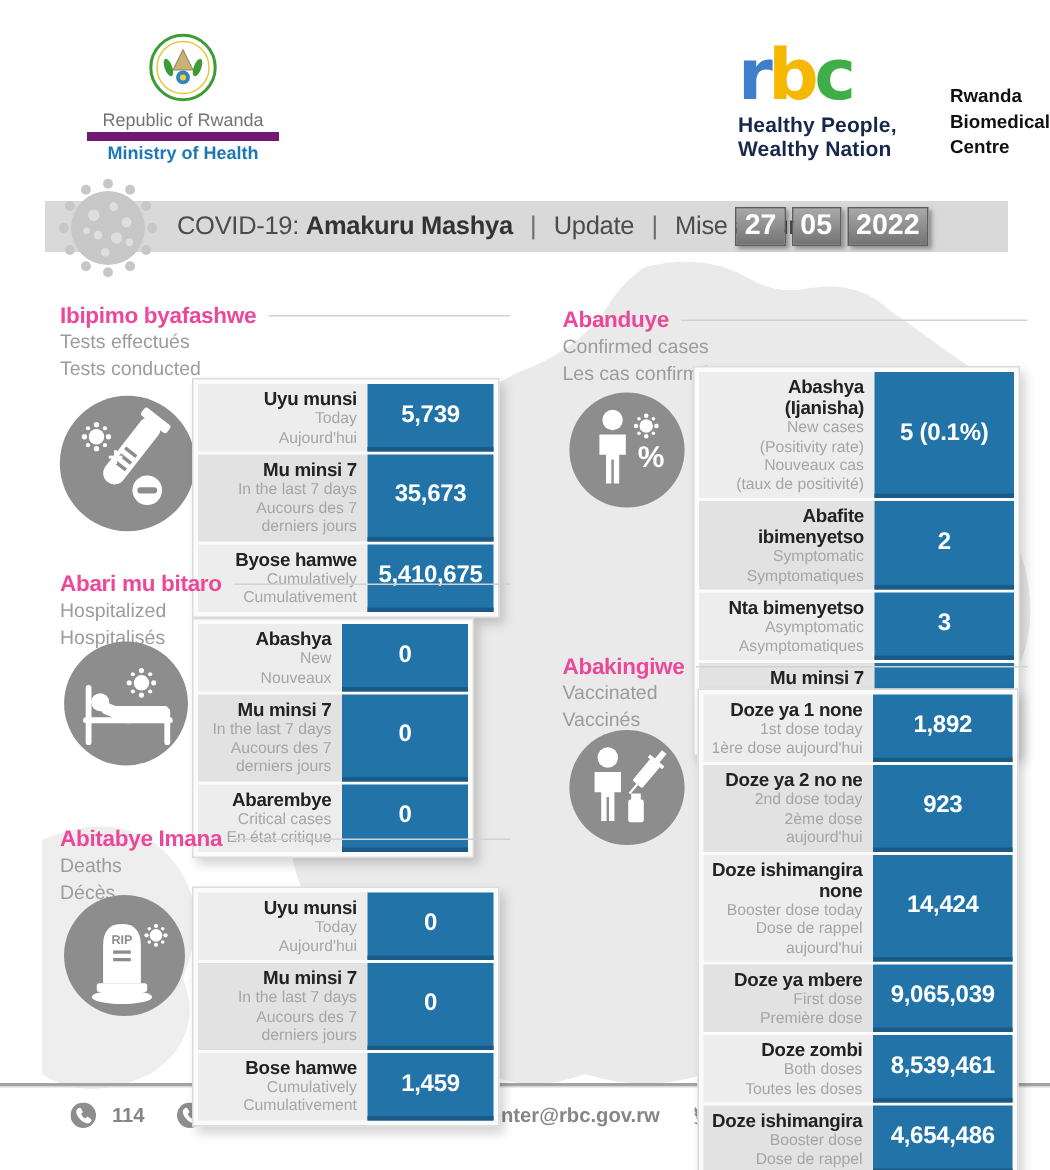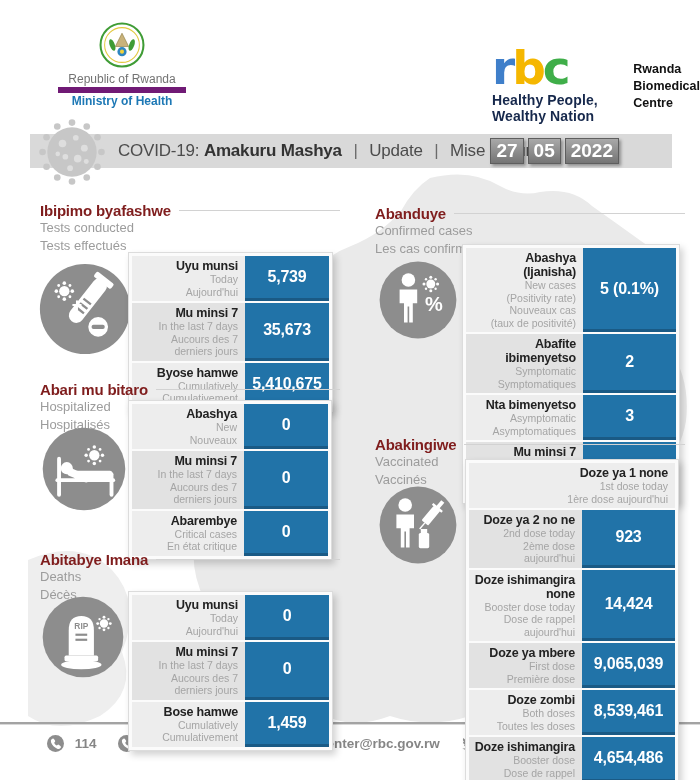--- a/index.html
+++ b/index.html
@@ -5,40 +5,40 @@
   html,body{margin:0;padding:0;background:#fff;}
   .page{position:relative;width:700px;height:780px;background:#ffffff;overflow:hidden;
         font-family:"Liberation Sans",sans-serif;color:#222;}
   .bgmap{position:absolute;left:0;top:0;z-index:0;}
   .layer{position:absolute;z-index:1;}
 
   
   .gov-logo{left:58px;top:22px;width:128px;text-align:center;}
   .gov-title{font-size:12px;color:#737373;border-bottom:6px solid #701a75;padding-bottom:1px;}
   .gov-sub{font-size:12px;font-weight:bold;color:#1d78b5;margin-top:1px;}
-  .rbc-logo{left:492px;top:46px;display:flex;align-items:center;}
+  .rbc-logo{left:492px;top:29px;display:flex;align-items:flex-end;}
   .rbc-letters{font-size:47px;font-weight:900;letter-spacing:-3px;line-height:44px;font-family:"DejaVu Sans",sans-serif;}
   .rbc-tagline{font-size:14px;font-weight:bold;color:#16284c;margin-top:2px;letter-spacing:0.1px;}
   .rbc-name{margin-left:10px;margin-top:2px;}
   .rbc-name div{font-size:12.5px;font-weight:bold;color:#111;line-height:17px;}
 
   
   .banner{left:30px;top:134px;width:642px;height:34px;background:#d9d9d9;display:flex;align-items:center;}
   .banner-virus{position:absolute;left:4px;top:-20px;}
   .banner-text{margin-left:88px;font-size:17px;color:#4c4c4c;white-space:nowrap;letter-spacing:-0.2px;}
   .banner-text b{color:#333;}
   .banner-text .pipe{margin:0 7px;color:#6b6b6b;}
   .dates{position:absolute;right:53px;top:4px;display:flex;gap:4px;border-radius:9px;}
   .date-box{background:linear-gradient(#a9a9a9,#747474);border:1px solid #5e5e5e;color:#fff;
             font-weight:800;font-size:19px;line-height:24px;padding:0 5px;
             box-shadow:2px 2px 3px rgba(0,0,0,0.35);}
 
   
   .sec{position:absolute;width:300px;z-index:2;}
-  .sec-title{font-size:15px;font-weight:800;color:#7f1d1d;display:flex;align-items:center;letter-spacing:-0.2px;}
+  .sec-title{font-size:15px;font-weight:800;color:#ec4899;display:flex;align-items:center;letter-spacing:-0.2px;}
   .sec-title::after{content:"";flex:1;border-bottom:1px solid #d2d2d2;margin-left:8px;}
   .sec-sub{font-size:13px;color:#9c9c9c;line-height:18px;}
   .sec-icon{position:absolute;}
   .panel{position:absolute;background:#fbfbfb;border:1px solid #dcdcdc;box-shadow:3px 4px 7px rgba(0,0,0,0.18);
          padding:3px;box-sizing:border-box;}
   .row{display:flex;margin-bottom:2px;}
   .row:last-child{margin-bottom:0;}
   .labels{flex:1;text-align:right;padding:3px 7px 3px 4px;}
   .row:nth-child(odd) .labels{background:#ededed;}
   .row:nth-child(even) .labels{background:#e2e2e2;}
@@ -135,22 +135,22 @@
     </div>
     <div class="dates">
       <div class="date-box">27</div>
       <div class="date-box">05</div>
       <div class="date-box">2022</div>
     </div>
   </div>
 
   <section class="sec" style="left:40px;top:202px;">
     <div class="sec-title">Ibipimo byafashwe</div>
+    <div class="sec-sub">Tests effectués</div>
     <div class="sec-sub">Tests conducted</div>
-    <div class="sec-sub">Tests effectués</div>
     <div class="sec-icon" style="left:-2px;top:60px;">
       <svg width="94" height="94" viewBox="0 0 100 100">
         <circle cx="50" cy="50" r="48" fill="#8d8d8d"></circle>
         <g transform="rotate(38 50 45)">
           <rect x="42" y="12" width="16" height="56" rx="8" fill="#fff"></rect>
           <rect x="38.5" y="9" width="23" height="7" rx="2" fill="#fff"></rect>
           <rect x="45" y="40" width="10" height="2.5" fill="#8d8d8d"></rect>
           <rect x="45" y="46" width="10" height="2.5" fill="#8d8d8d"></rect>
           <rect x="45" y="52" width="10" height="2.5" fill="#8d8d8d"></rect>
         </g>
@@ -219,21 +219,21 @@
             <circle cx="71.5" cy="34" r="2"></circle>
           <circle cx="62" cy="43.5" r="2"></circle>
             <circle cx="52.5" cy="34" r="2"></circle>
           <circle cx="68.7" cy="27.3" r="1.6"></circle>
             <circle cx="68.7" cy="40.7" r="1.6"></circle>
           <circle cx="55.3" cy="40.7" r="1.6"></circle>
             <circle cx="55.3" cy="27.3" r="1.6"></circle>
         </g>
       </svg>
     </div>
-    <div class="panel" style="left:88px;top:19px;width:204px;">
+    <div class="panel" style="left:88px;top:31px;width:188px;">
       <div class="row">
         <div class="labels">
           <div class="l">Abashya</div>
           <div class="s">New</div>
           <div class="s">Nouveaux</div>
         </div>
         <div class="val">0</div>
       </div>
       <div class="row">
         <div class="labels">
@@ -388,20 +388,21 @@
         <rect x="53.5" y="55" width="8" height="5.5" fill="#fff"></rect>
       </svg>
     </div>
     <div class="panel panel-r" style="left:90px;top:23px;width:214px;">
       <div class="row">
         <div class="labels">
           <div class="l">Doze ya 1 none</div>
           <div class="s">1st dose today</div>
           <div class="s">1ère dose  aujourd'hui</div>
         </div>
+        <div class="val">1,892</div>
       </div>
       <div class="row">
         <div class="labels">
           <div class="l">Doze ya 2 no  ne</div>
           <div class="s">2nd dose today</div>
           <div class="s">2ème dose aujourd'hui</div>
         </div>
         <div class="val">923</div>
       </div>
       <div class="row">

